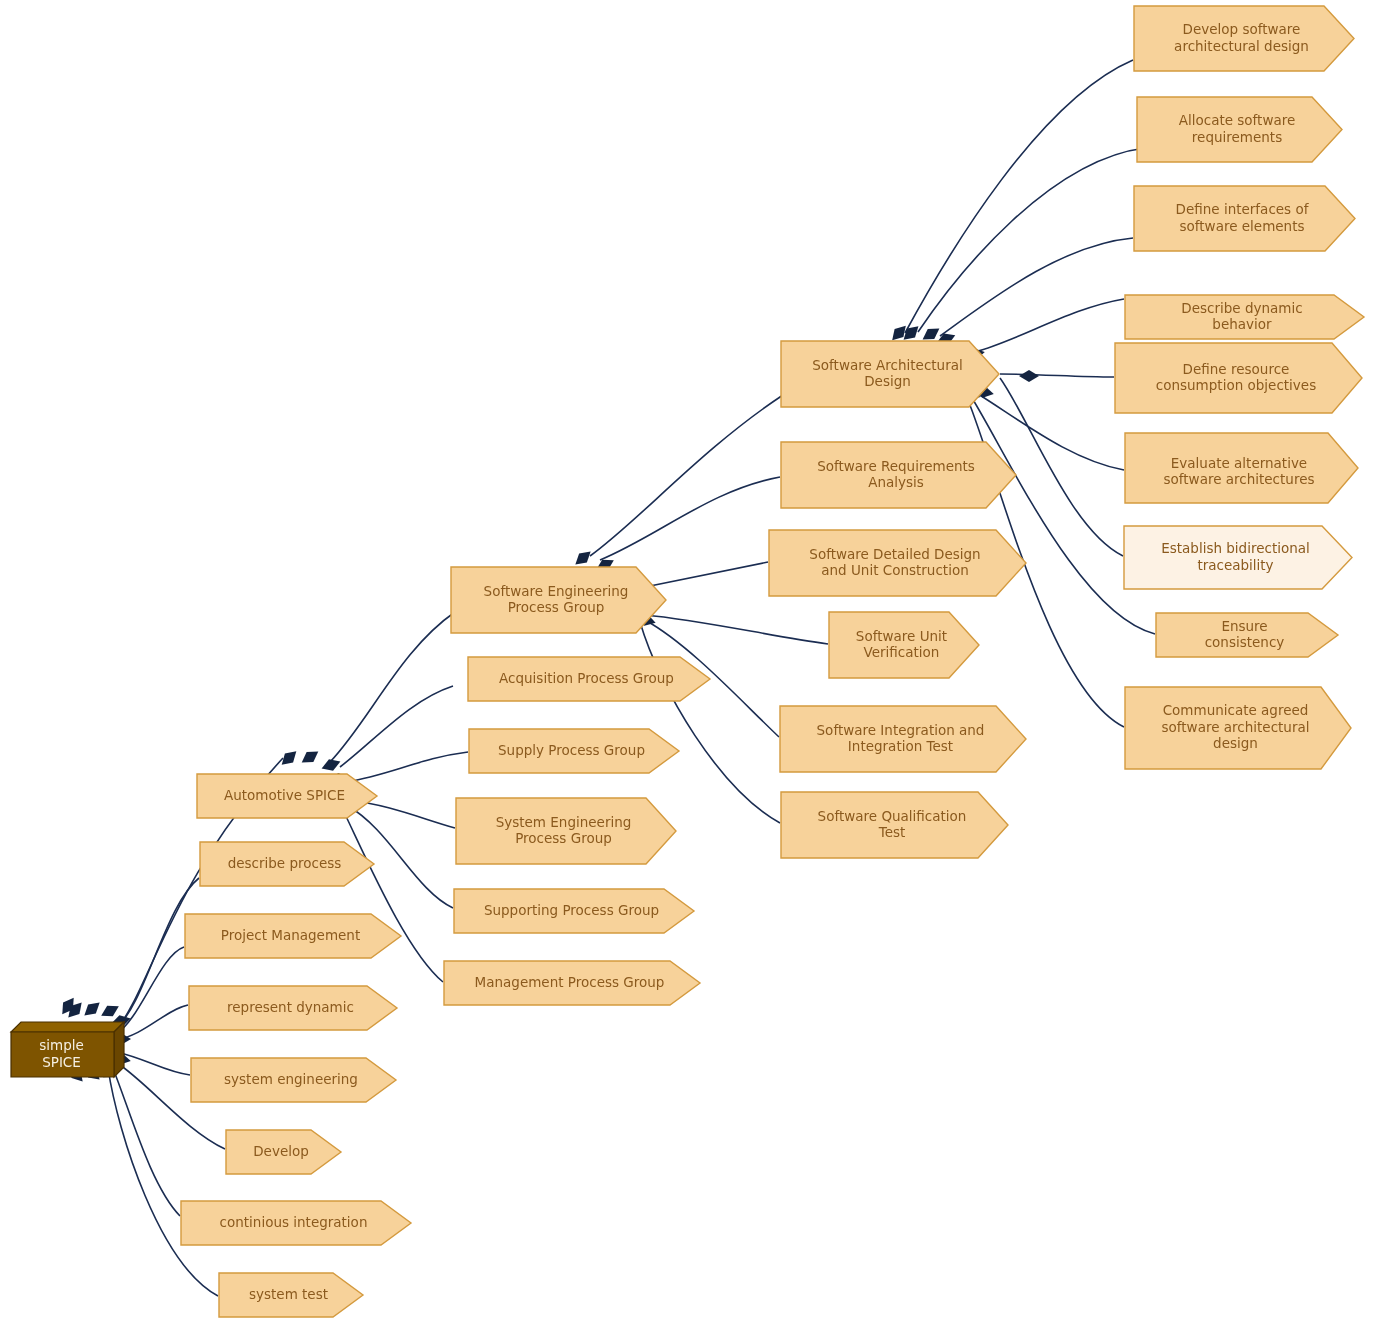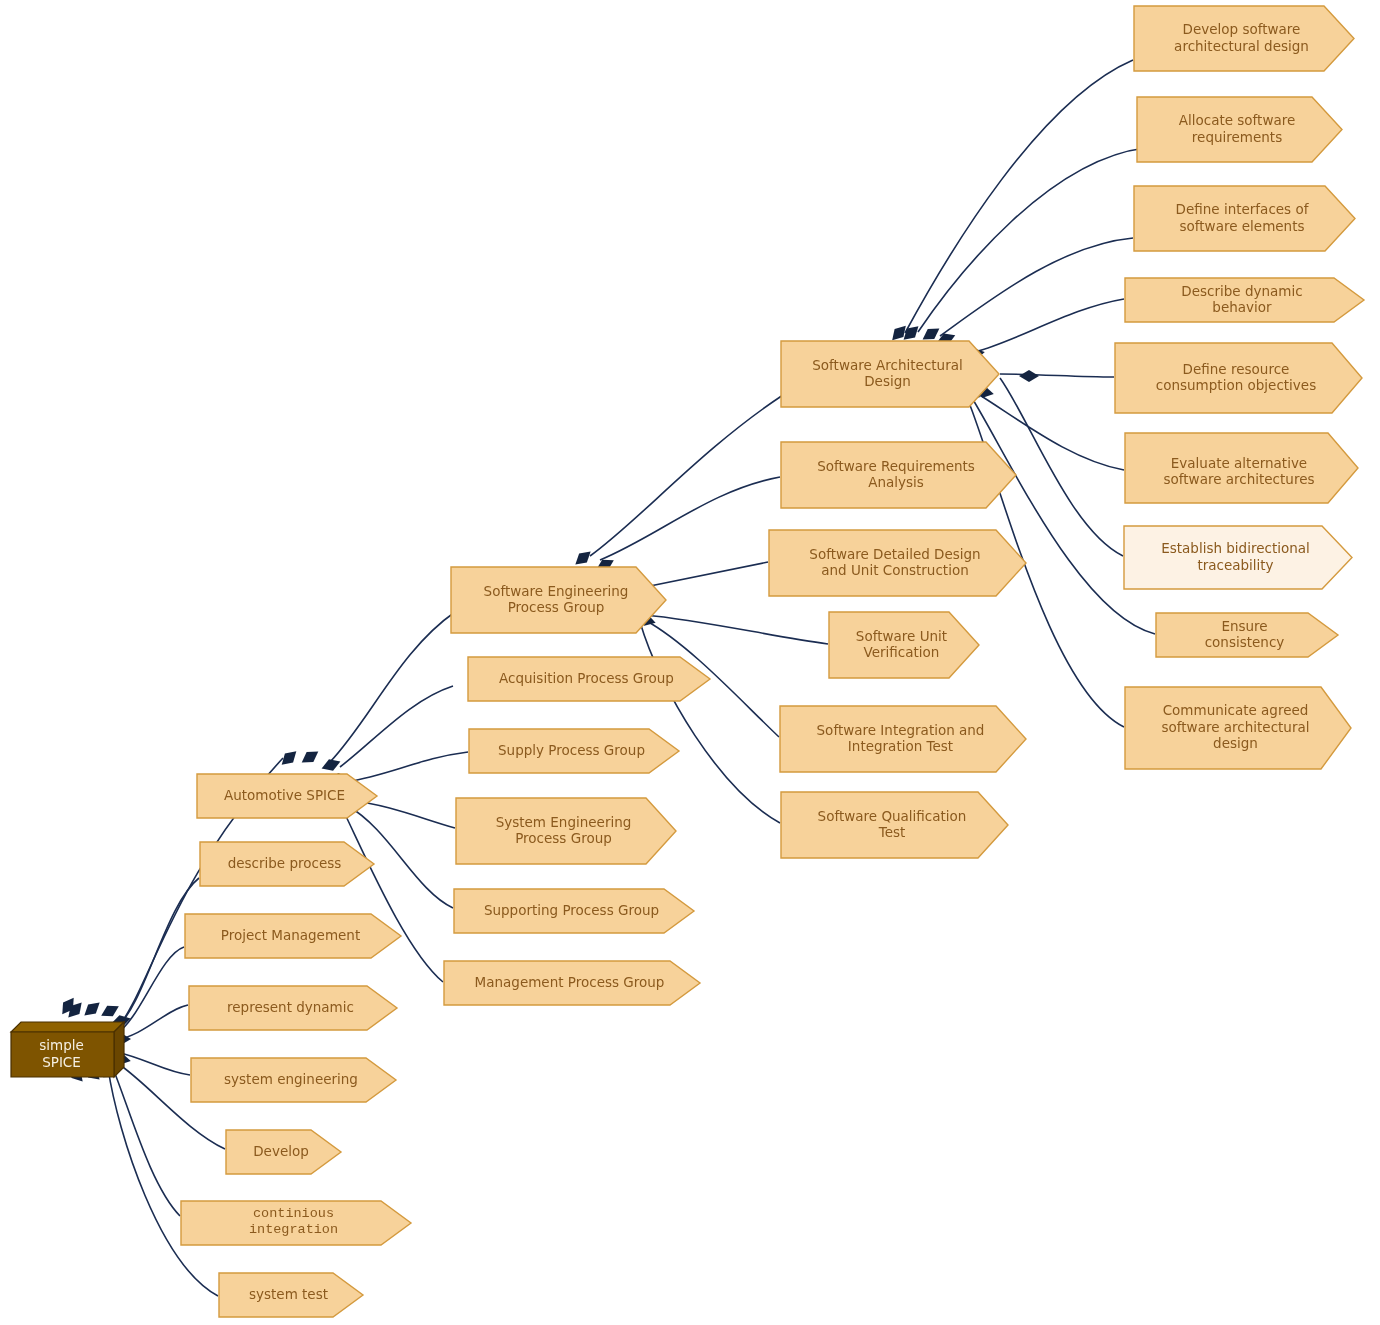--- a/index.html
+++ b/index.html
@@ -229,21 +229,21 @@
           <polygon points="0,0 175,0 205,22 175,44 0,44" fill="#F7D29A" stroke="#D49A3E" stroke-width="1.4" stroke-linejoin="miter"></polygon>
         </svg>
         <div class="label">system engineering</div>
       </div>
       <div class="node arrow" style="left: 225px; top: 1129px; width: 115px; height: 44px;">
         <svg width="117" height="46" viewBox="-1 -1 117 46">
           <polygon points="0,0 85,0 115,22 85,44 0,44" fill="#F7D29A" stroke="#D49A3E" stroke-width="1.4" stroke-linejoin="miter"></polygon>
         </svg>
         <div class="label">Develop</div>
       </div>
-      <div class="node arrow" style="left: 180px; top: 1200px; width: 230px; height: 44px; font-family: Liberation Mono, monospace;">
+      <div class="node arrow" style="left: 180px; top: 1200px; width: 230px; height: 44px;">
         <svg width="232" height="46" viewBox="-1 -1 232 46">
           <polygon points="0,0 200,0 230,22 200,44 0,44" fill="#F7D29A" stroke="#D49A3E" stroke-width="1.4" stroke-linejoin="miter"></polygon>
         </svg>
         <div class="label">continious integration</div>
       </div>
       <div class="node arrow" style="left: 218px; top: 1272px; width: 144px; height: 44px;">
         <svg width="146" height="46" viewBox="-1 -1 146 46">
           <polygon points="0,0 114,0 144,22 114,44 0,44" fill="#F7D29A" stroke="#D49A3E" stroke-width="1.4" stroke-linejoin="miter"></polygon>
         </svg>
         <div class="label">system test</div>
@@ -342,21 +342,21 @@
         <div class="label">Allocate software
 requirements</div>
       </div>
       <div class="node arrow" style="left: 1133px; top: 185px; width: 221px; height: 65px;">
         <svg width="223" height="67" viewBox="-1 -1 223 67">
           <polygon points="0,0 191,0 221,32.5 191,65 0,65" fill="#F7D29A" stroke="#D49A3E" stroke-width="1.4" stroke-linejoin="miter"></polygon>
         </svg>
         <div class="label">Define interfaces of
 software elements</div>
       </div>
-      <div class="node arrow" style="left: 1124px; top: 277px; width: 239px; height: 44px;">
+      <div class="node arrow" style="left: 1124px; top: 294px; width: 239px; height: 44px;">
         <svg width="241" height="46" viewBox="-1 -1 241 46">
           <polygon points="0,0 209,0 239,22 209,44 0,44" fill="#F7D29A" stroke="#D49A3E" stroke-width="1.4" stroke-linejoin="miter"></polygon>
         </svg>
         <div class="label">Describe dynamic behavior</div>
       </div>
       <div class="node arrow" style="left: 1114px; top: 342px; width: 247px; height: 70px;">
         <svg width="249" height="72" viewBox="-1 -1 249 72">
           <polygon points="0,0 217,0 247,35 217,70 0,70" fill="#F7D29A" stroke="#D49A3E" stroke-width="1.4" stroke-linejoin="miter"></polygon>
         </svg>
         <div class="label">Define resource

